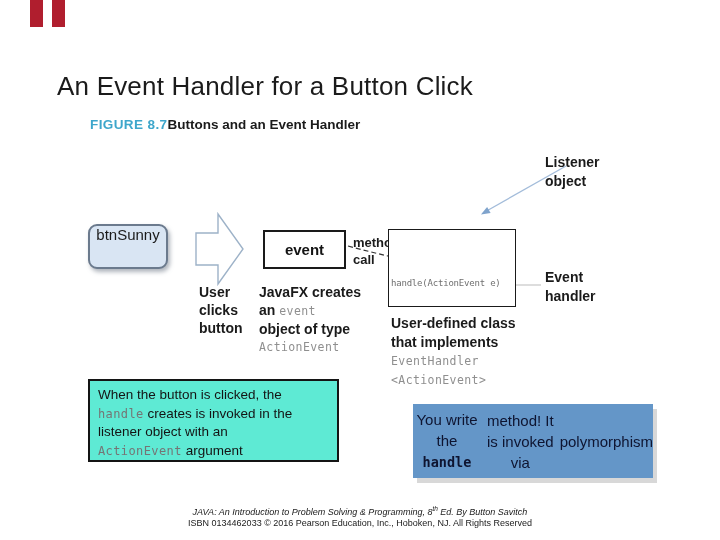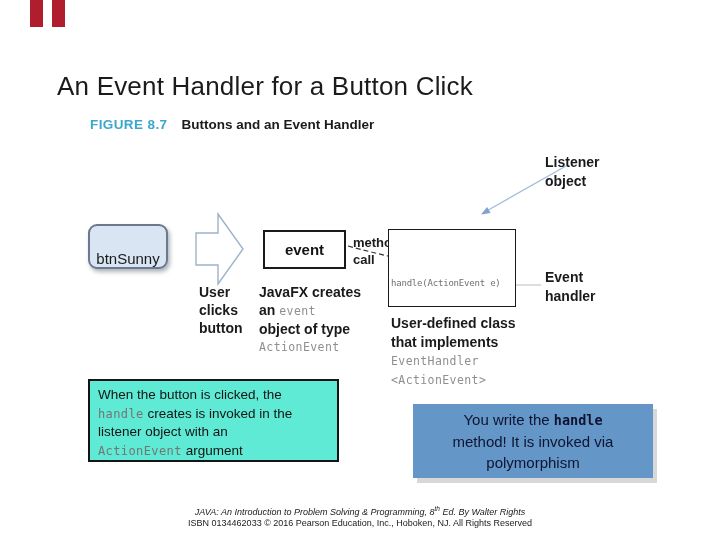--- a/index.html
+++ b/index.html
@@ -14,28 +14,28 @@
   .red-bar { position:absolute; top:0; width:13px; height:27px; background:#B01E2E; }
   .red-bar.b1 { left:30px; }
   .red-bar.b2 { left:52px; }
 
   
   .title { left:57px; top:64px; font-size:26px; font-weight:400; color:#1b1b1b; letter-spacing:0.2px;margin-top:7px; }
 
   
   .figrow { left:90px; top:117px; font-size:13.5px; font-weight:bold; white-space:nowrap; }
   .figlabel { color:#3DA6CB; letter-spacing:0.4px; }
-  .figcaption { color:#1b1b1b; margin-left:14px; }
+  .figcaption { color:#1b1b1b; }
 
   
   .btn-sunny {
     left:88px; top:224px; width:80px; height:45px;
     background:#D9E5F3; border:2px solid #6B7A8D; border-radius:9px;
     box-shadow:2px 3px 4px rgba(110,120,135,.55);
-    display:flex; align-items:flex-end; justify-content:center;
+    display:flex; align-items:flex-start; justify-content:center;
     font-size:15px; color:#1a1a1a;
   }
   .event-box {
     left:263px; top:230px; width:83px; height:39px;
     background:#fff; border:2px solid #1a1a1a;
     display:flex; align-items:center; justify-content:center;
     font-size:15px; font-weight:bold; color:#141414;
   }
   .method-call { left:353px; top:208px; font-size:13px; font-weight:bold; line-height:17px;margin-top:26px; }
   .big-box { left:388px; top:229px; width:128px; height:78px; background:#fff; border:1.5px solid #1a1a1a; }
@@ -60,21 +60,21 @@
     left:88px; top:379px; width:251px; height:83px;
     background:#5eead4; border:2px solid #141414; padding:5px 8px;
     font-size:13.5px; line-height:18.5px; color:#141414;
   }
   .note-box .code-gray { font-size:12px; color:#757575; }
 
   
   .callout {
     left:413px; top:404px; width:240px; height:74px;
     background:#6496C8; box-shadow:4px 5px 0 0 #d8d8d8;
-    display:flex; flex-direction:column; align-items:center; justify-content:center;
+    display:flex; flex-direction:row; align-items:center; justify-content:center;
     font-size:15px; line-height:21px; color:#0E1430; text-align:center;
   }
   .callout .code-dark { font-family:"DejaVu Sans Mono", monospace; font-weight:bold; font-size:13.5px; color:#0E1430; }
 
   
   .footer { left:0; top:503px; width:720px; text-align:center; font-size:9px; line-height:11px; color:#1a1a1a; }
   .footer .l1 { font-style:italic; }
   .footer sup { font-size:6.5px; }
 
   svg.overlay { position:absolute; left:0; top:0; width:720px; height:540px; pointer-events:none; }
@@ -157,15 +157,15 @@
   <div><span class="code-gray">ActionEvent</span><span> argument</span></div>
 </div>
 
 <div class="abs callout">
   <div><span>You write the </span><span class="code-dark">handle</span></div>
   <div>method! It is invoked via</div>
   <div>polymorphism</div>
 </div>
 
 <div class="abs footer">
-  <div class="l1"><span>JAVA: An Introduction to Problem Solving &amp; Programming, 8</span><sup>th</sup><span> Ed. By Walter Rights</span></div>
+  <div class="l1"><span>JAVA: An Introduction to Problem Solving &amp; Programming, 8</span><sup>th</sup><span> Ed. By Button Savitch</span></div>
   <div>ISBN 0134462033 © 2016 Pearson Education, Inc., Hoboken, NJ. All Rights Reserved</div>
 </div>
 
 </body></html>

